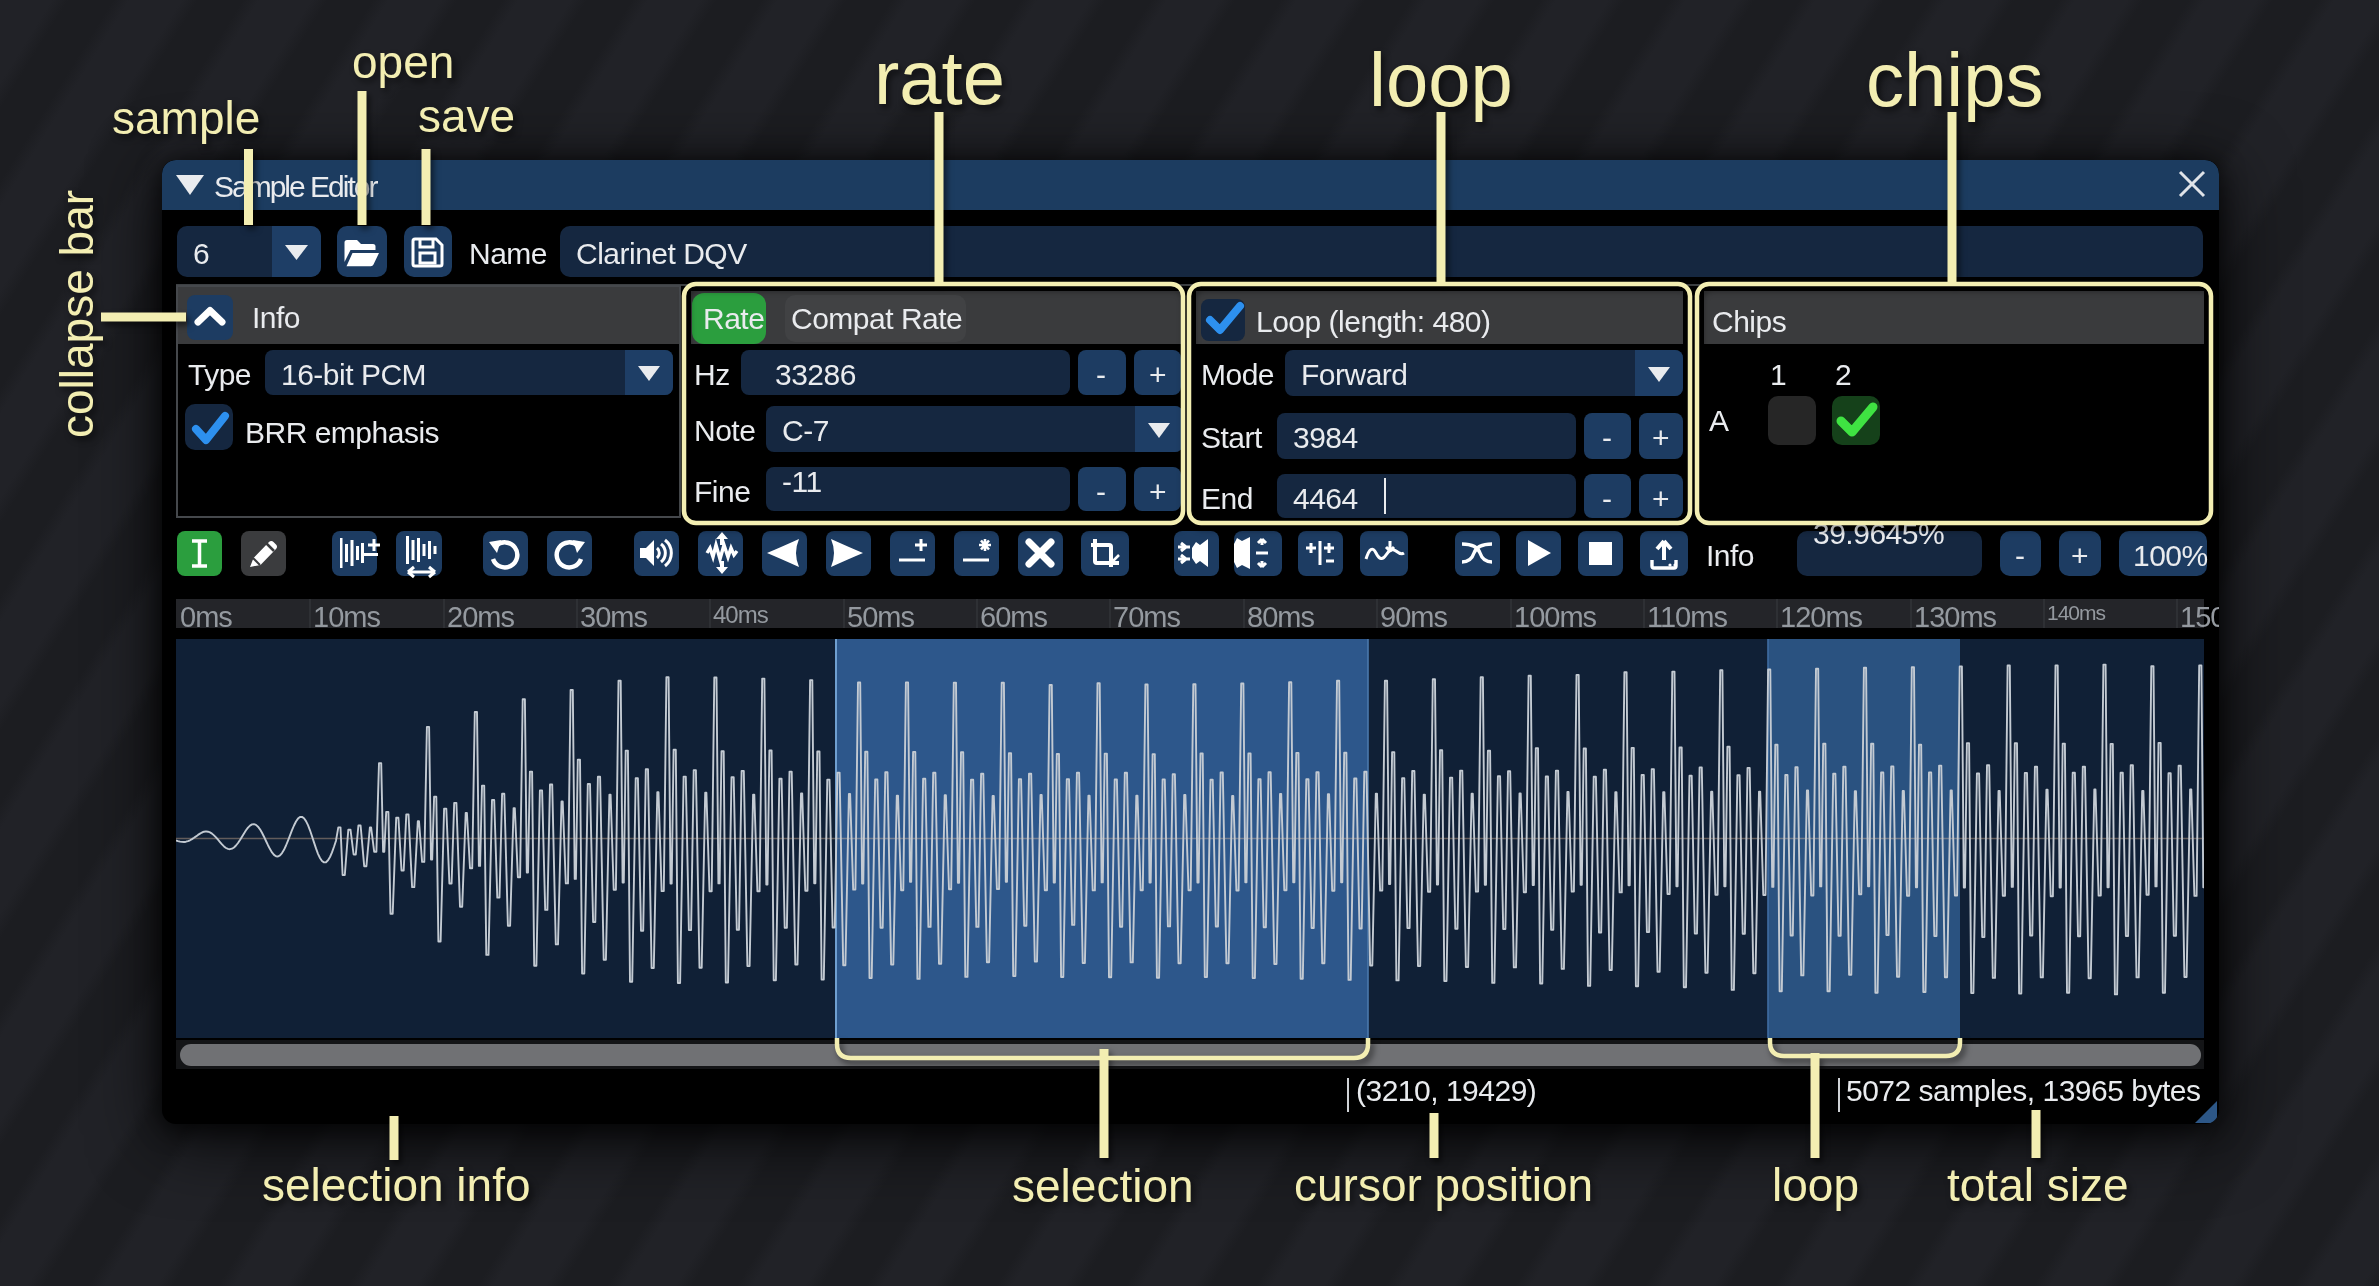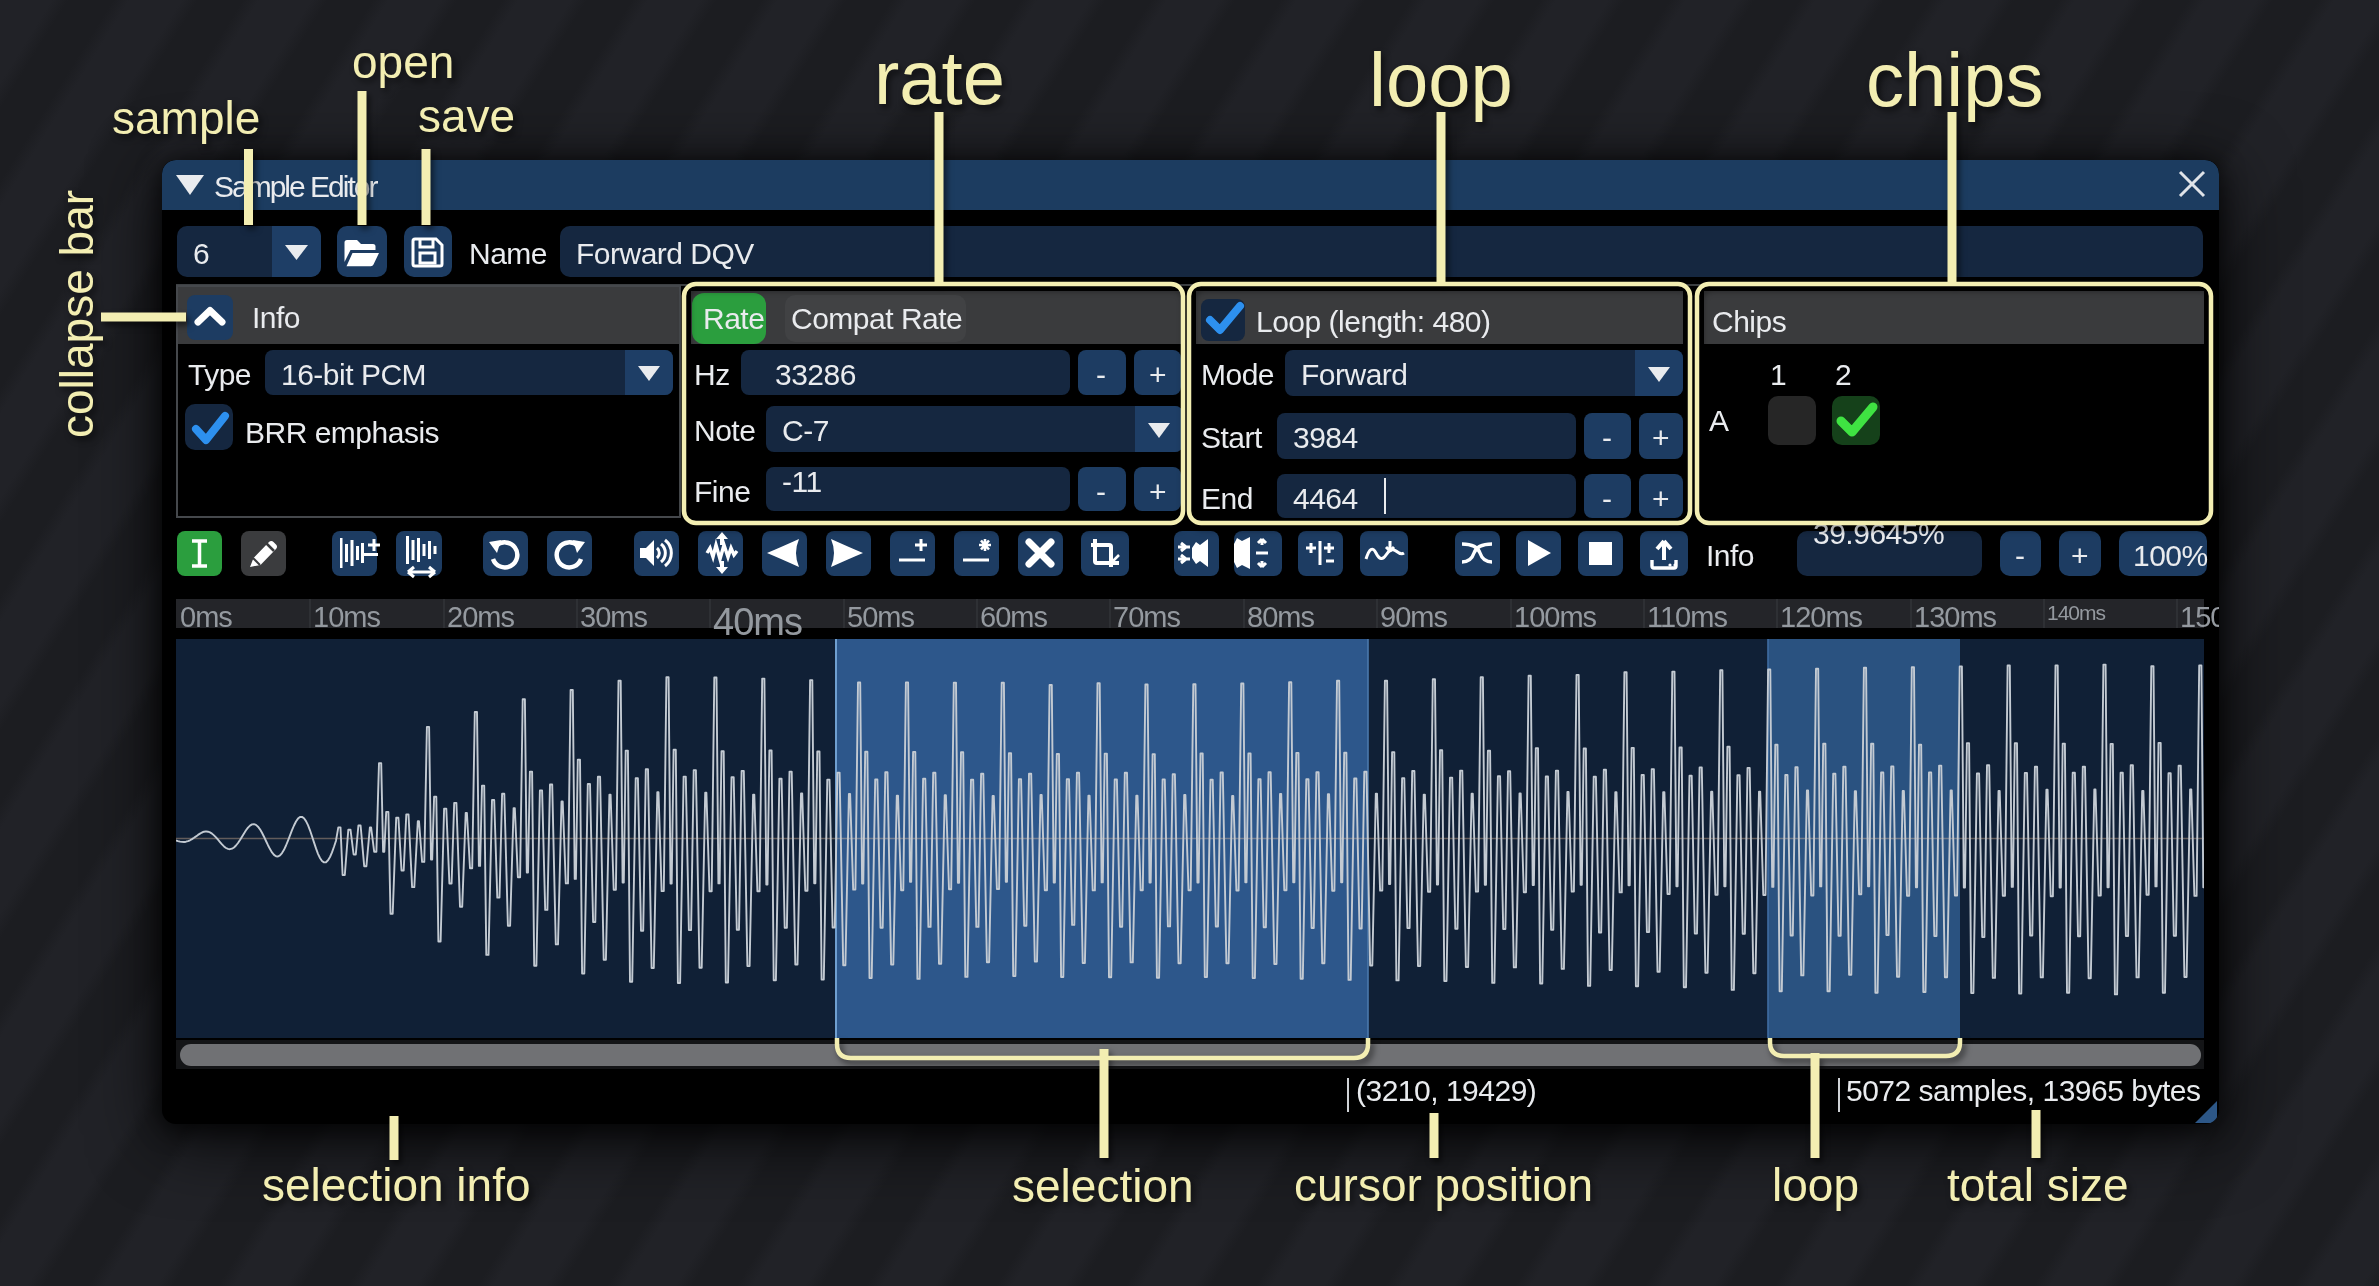--- a/index.html
+++ b/index.html
@@ -37,21 +37,21 @@
 <path d="M15.5 27 h26.5 l-5.5 11.5 a3 3 0 0 1-2.7 1.8 h-24.3 z" fill="#fff"></path>
 </svg>
       <div class="abs blue" style="left:238px;top:66px;width:48px;height:51px"></div>
       <svg class="abs" style="left:238px;top:66px" width="48" height="51" viewBox="0 0 48 51">
 <path d="M11 13 h21 l6 6 v19 a2 2 0 0 1-2 2 h-25 a2 2 0 0 1-2-2 v-23 a2 2 0 0 1 2-2 z" fill="none" stroke="#fff" stroke-width="3"></path>
 <path d="M16 13 v8 h13 v-8" fill="none" stroke="#fff" stroke-width="3"></path>
 <rect x="16" y="27" width="15" height="10" fill="none" stroke="#fff" stroke-width="3"></rect>
 </svg>
       <div class="abs ui" style="left:303px;top:77px">Name</div>
       <div class="abs frame" style="left:394px;top:66px;width:1643px;height:51px"></div>
-      <div class="abs ui" style="left:410px;top:77px">Forward DQV</div>
+      <div class="abs ui" style="left:410px;top:77px">Clarinet DQV</div>
       <div class="abs" style="left:10px;top:124px;width:2028px;height:2px;background:#3d4043"></div>
       <div class="abs" style="left:10px;top:125px;width:505px;height:233px;border:2px solid #45484c;background:#000"></div>
       <div class="abs" style="left:12px;top:127px;width:501px;height:57px;background:#3a3b3d"></div>
       <div class="abs blue" style="left:21px;top:135px;width:46px;height:45px;border-radius:8px"></div>
       <svg class="abs" style="left:21px;top:135px" width="46" height="45">
         <path d="M11 27 L23 15.5 L35 27" stroke="#fff" stroke-width="7" fill="none" stroke-linecap="round" stroke-linejoin="round"></path>
       </svg>
       <div class="abs ui" style="left:86px;top:141px">Info</div>
       <div class="abs ui" style="left:22px;top:198px">Type</div>
       <div class="abs frame" style="left:99px;top:190px;width:408px;height:45px;border-radius:8px"></div>
@@ -245,21 +245,21 @@
       <div class="abs blue" style="left:1953px;top:371px;width:88px;height:45px"></div>
       <div class="abs ui" style="left:1967px;top:379px">100%</div>
       <div class="abs" style="left:10px;top:439px;width:2028px;height:29px;background:#242529"></div>
       <div class="abs" style="position:absolute;left:14px;top:441px;color:#94999f;font-size:29px;letter-spacing:-1px">0ms</div>
       <div class="abs" style="position:absolute;left:147px;top:441px;color:#94999f;font-size:29px;letter-spacing:-1px">10ms</div>
       <div class="abs" style="left:143px;top:439px;width:2px;height:29px;background:#2e3034"></div>
       <div class="abs" style="position:absolute;left:281px;top:441px;color:#94999f;font-size:29px;letter-spacing:-1px">20ms</div>
       <div class="abs" style="left:277px;top:439px;width:2px;height:29px;background:#2e3034"></div>
       <div class="abs" style="position:absolute;left:414px;top:441px;color:#94999f;font-size:29px;letter-spacing:-1px">30ms</div>
       <div class="abs" style="left:410px;top:439px;width:2px;height:29px;background:#2e3034"></div>
-      <div class="abs" style="position:absolute;left:547px;top:441px;color:#94999f;font-size:38px;letter-spacing:-1px">40ms</div>
+      <div class="abs" style="position:absolute;left:547px;top:441px;color:#94999f;font-size:24px;letter-spacing:-1px">40ms</div>
       <div class="abs" style="left:543px;top:439px;width:2px;height:29px;background:#2e3034"></div>
       <div class="abs" style="position:absolute;left:681px;top:441px;color:#94999f;font-size:29px;letter-spacing:-1px">50ms</div>
       <div class="abs" style="left:677px;top:439px;width:2px;height:29px;background:#2e3034"></div>
       <div class="abs" style="position:absolute;left:814px;top:441px;color:#94999f;font-size:29px;letter-spacing:-1px">60ms</div>
       <div class="abs" style="left:810px;top:439px;width:2px;height:29px;background:#2e3034"></div>
       <div class="abs" style="position:absolute;left:947px;top:441px;color:#94999f;font-size:29px;letter-spacing:-1px">70ms</div>
       <div class="abs" style="left:943px;top:439px;width:2px;height:29px;background:#2e3034"></div>
       <div class="abs" style="position:absolute;left:1081px;top:441px;color:#94999f;font-size:29px;letter-spacing:-1px">80ms</div>
       <div class="abs" style="left:1077px;top:439px;width:2px;height:29px;background:#2e3034"></div>
       <div class="abs" style="position:absolute;left:1214px;top:441px;color:#94999f;font-size:29px;letter-spacing:-1px">90ms</div>

